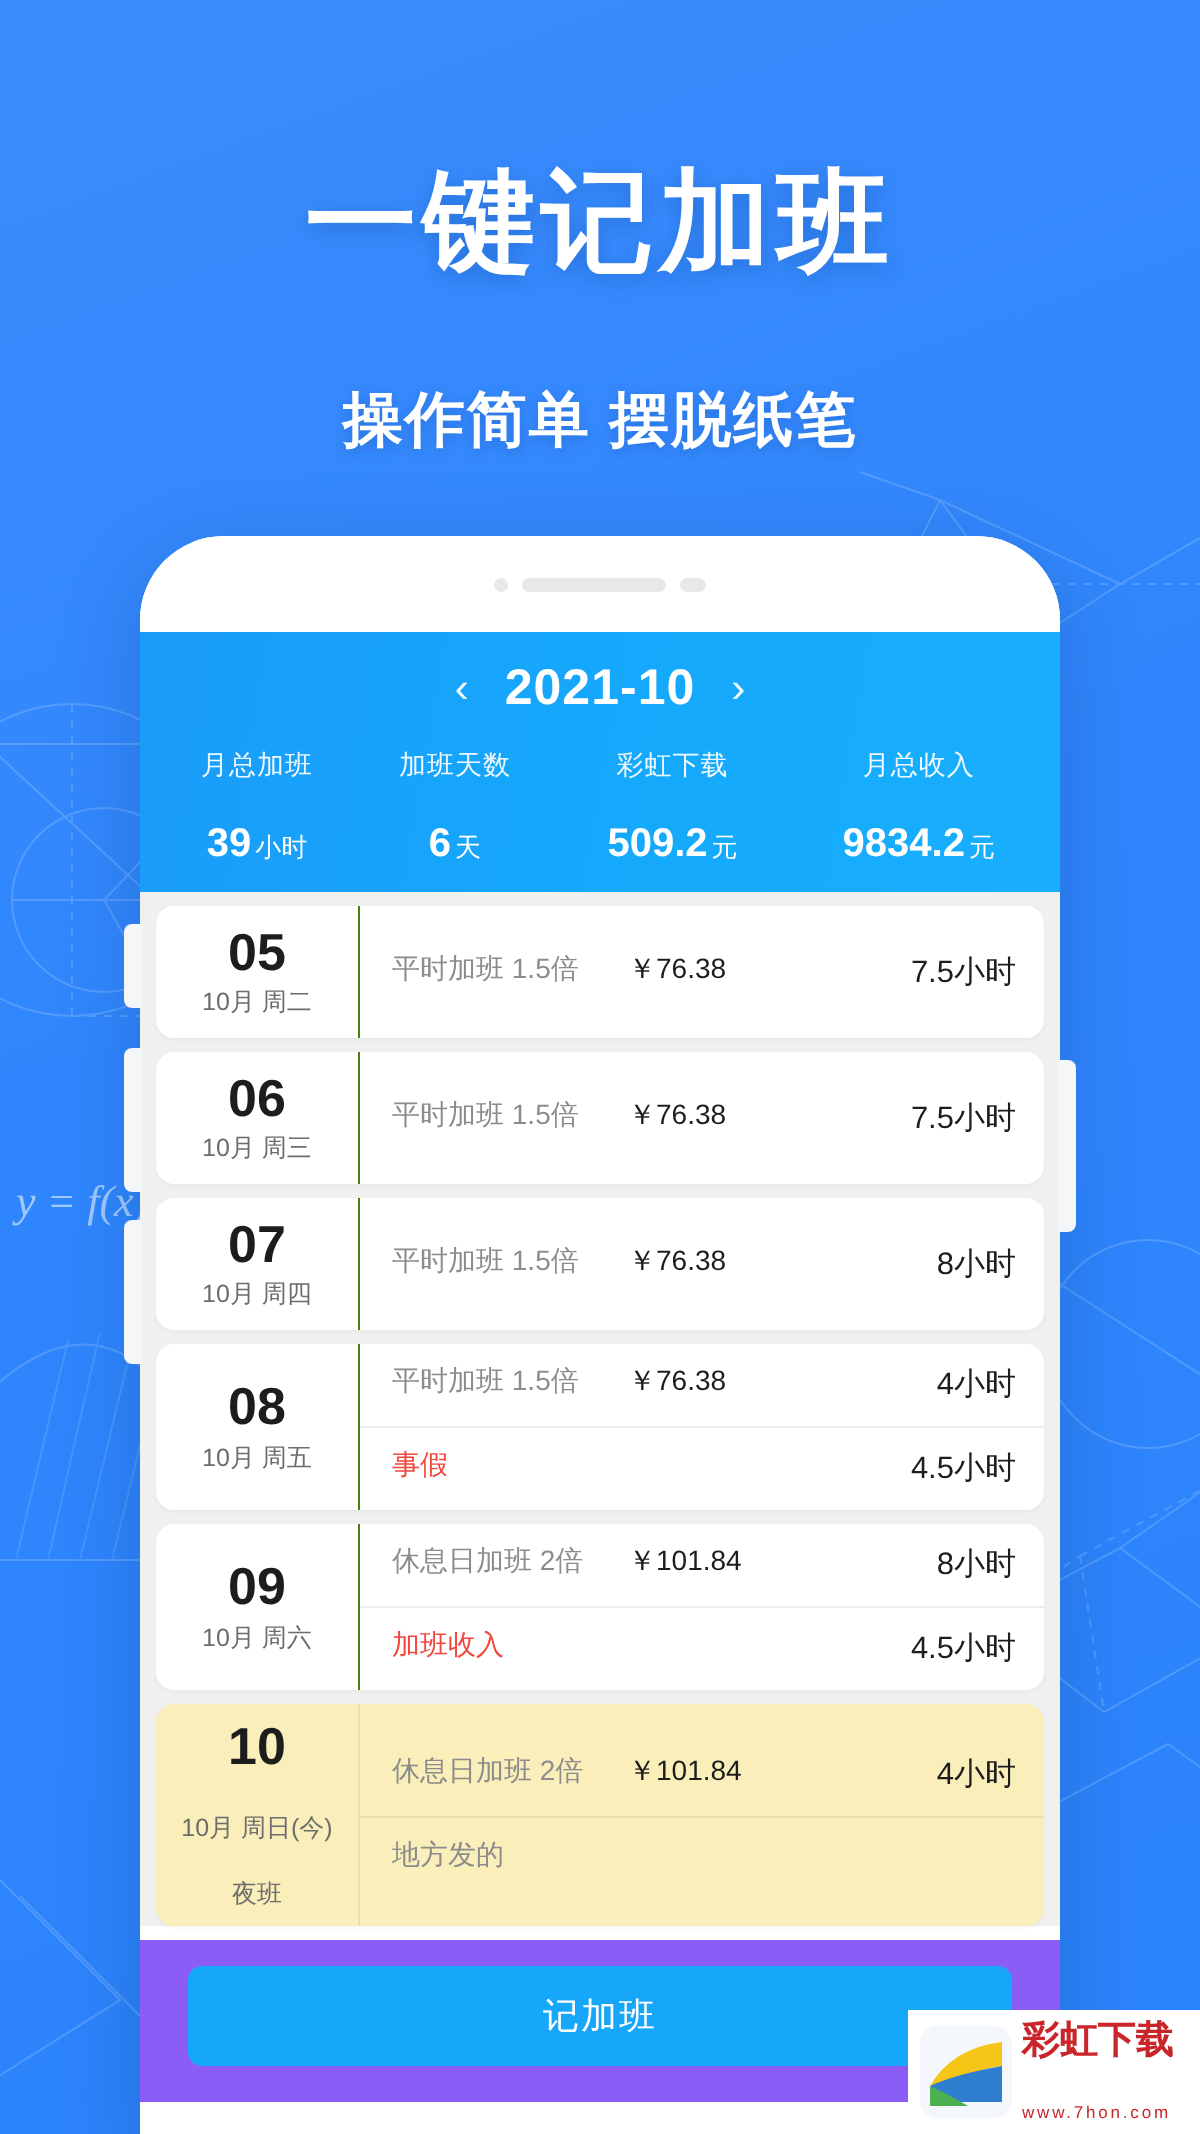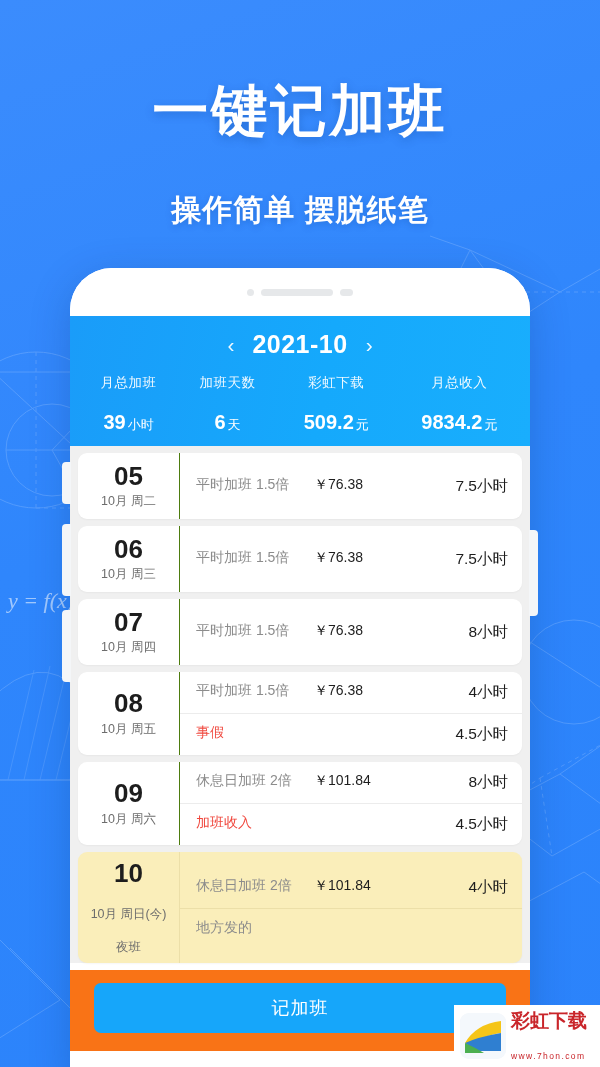--- a/index.html
+++ b/index.html
@@ -237,21 +237,21 @@
   .entry .ehours {
     flex: 1;
     font-size: 15.5px;
     color: #1d1d1d;
     text-align: right;
   }
   .entry.note .etype { flex: 1; }
 
   
   .action-bar {
-    background: #f97316;
+    background: #8b5cf6;
     padding: 13px 24px 18px 24px;
   }
   .cta {
     display: block;
     width: 100%;
     border: none;
     background: #16a6fa;
     color: #ffffff;
     font-size: 18px;
     font-family: inherit;

